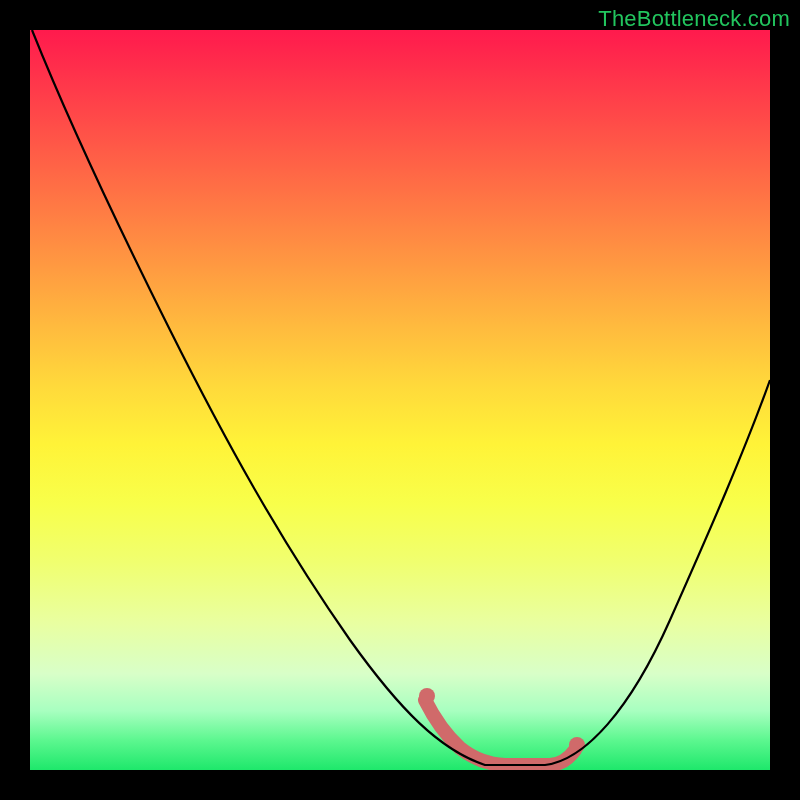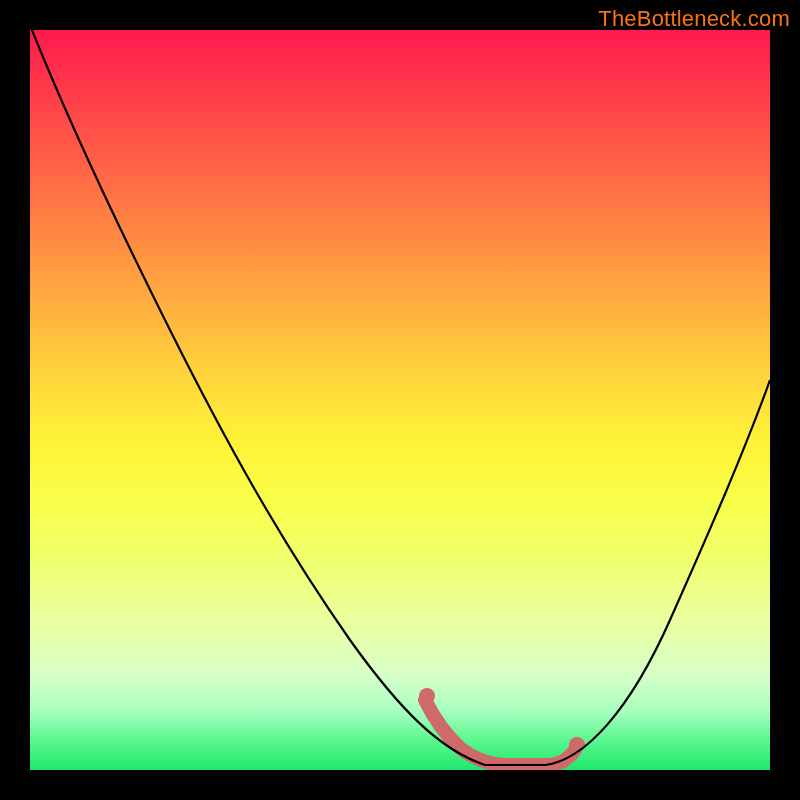--- a/index.html
+++ b/index.html
@@ -32,21 +32,21 @@
       #d8ffc8 87%,
       #a8ffc0 92%,
       #5cf78f 96%,
       #1ee86b 100%
     );
   }
   .watermark {
     position: absolute;
     top: 6px;
     right: 10px;
-    color: #f97316;
+    color: #22c55e;
     font-size: 22px;
     font-weight: 500;
     letter-spacing: 0.2px;
   }
   svg.curve {
     position: absolute;
     left: 0;
     top: 0;
     width: 740px;
     height: 740px;

